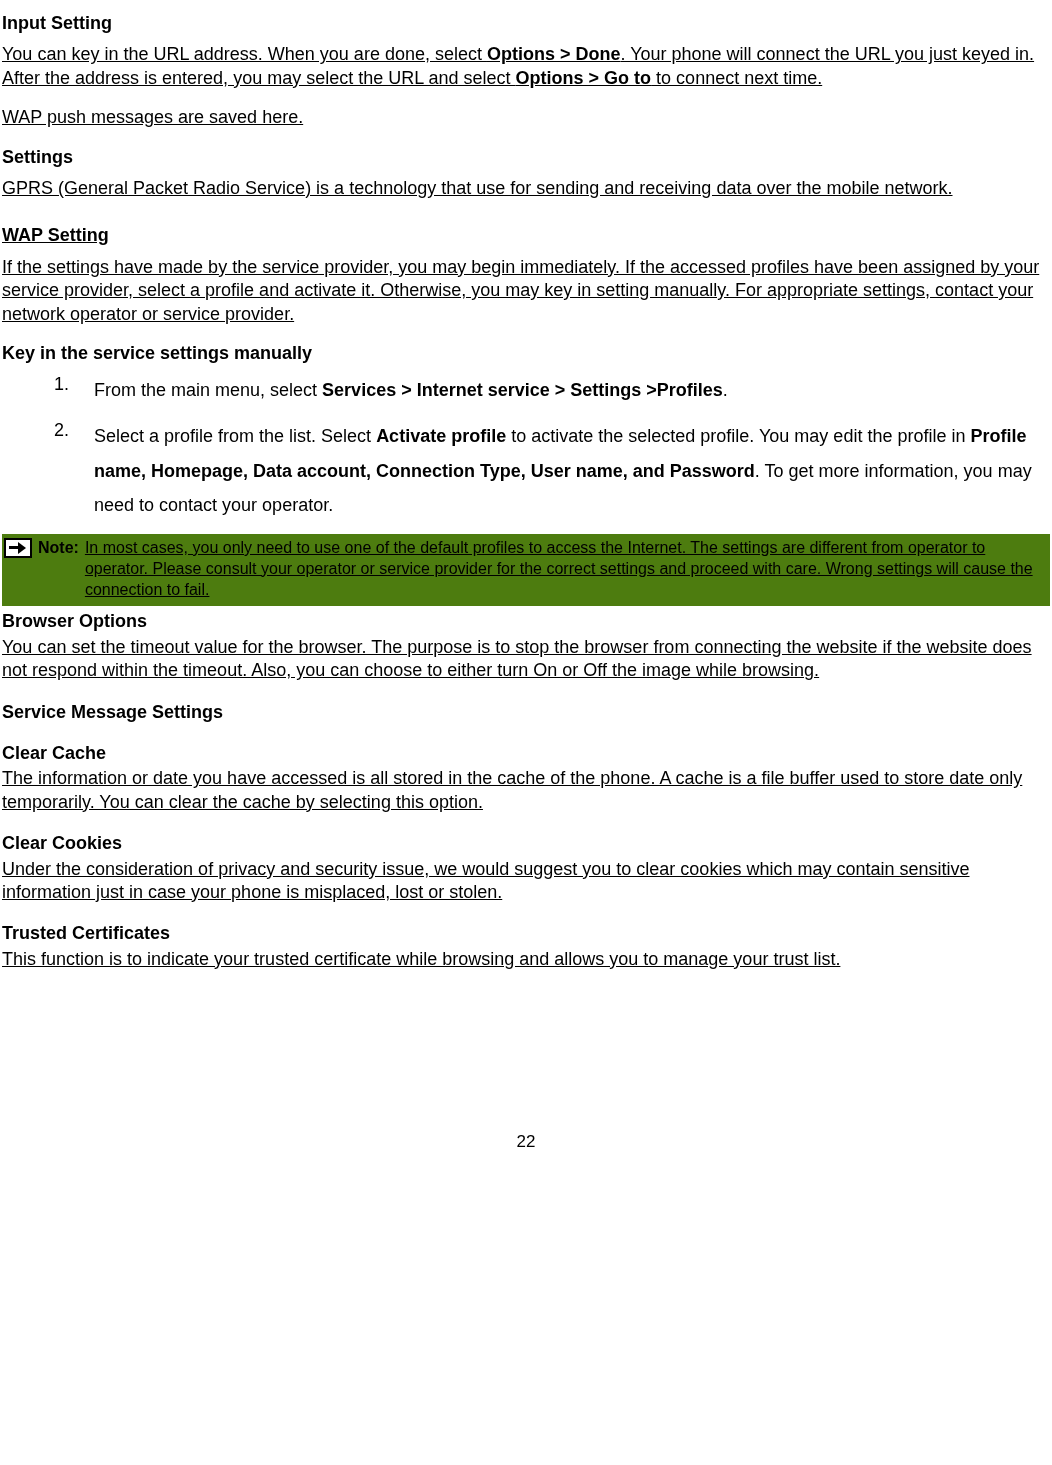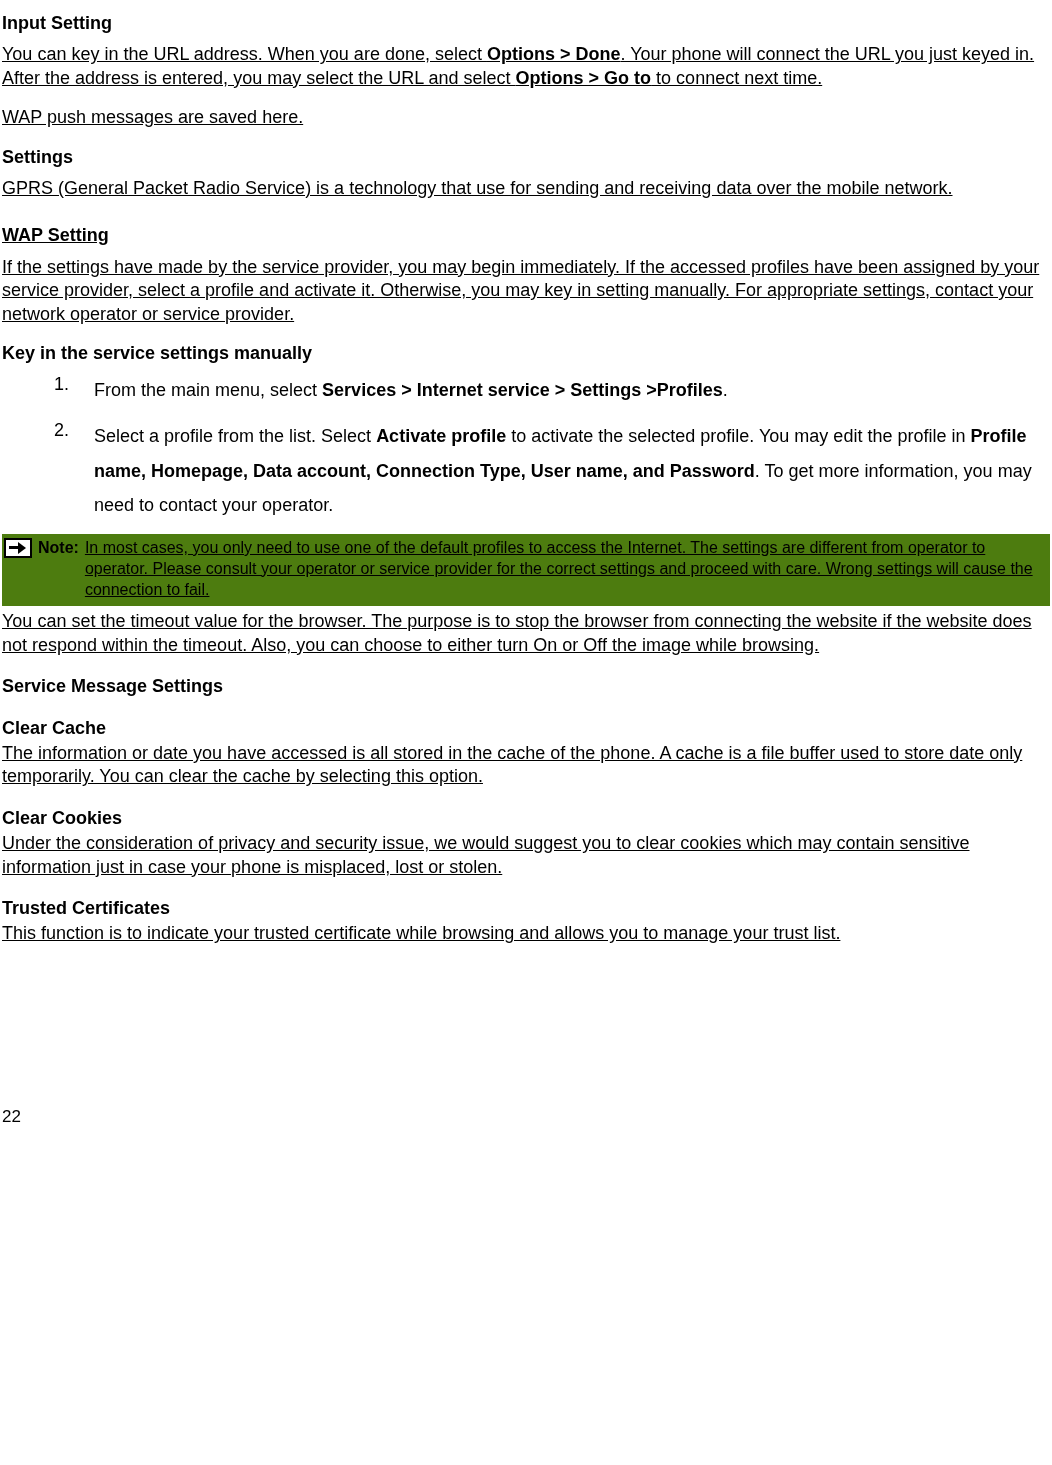--- a/index.html
+++ b/index.html
@@ -83,20 +83,21 @@
   .note-label {
     font-weight: bold;
     padding-right: 6px;
     white-space: nowrap;
   }
   .note-text {
     flex: 1;
     text-decoration: underline;
   }
   .page-num {
+    text-align: center;
     margin-top: 160px;
     margin-bottom: 10px;
     font-size: 17px;
   }
   .tight {
     margin-top: 2px;
     margin-bottom: 2px;
   }
 </style>
 </head>
@@ -135,20 +136,21 @@
   </div>
 
   <div class="note-box">
     <div class="note-icon-wrap">
       <div class="note-icon"></div>
     </div>
     <div class="note-label"><span>Note</span><span>:</span></div>
     <div class="note-text">In most cases, you only need to use one of the default profiles to access the Internet. The settings are different from operator to operator. Please consult your operator or service provider for the correct settings and proceed with care. Wrong settings will cause the connection to fail.</div>
   </div>
 
+  <div class="heading tight" style="margin-top:4px;">Browser Options</div>
   <div class="para" style="margin-top:2px;">You can set the timeout value for the browser. The purpose is to stop the browser from connecting the website if the website does not respond within the timeout. Also, you can choose to either turn On or Off the image while browsing.</div>
 
   <div class="heading tight" style="margin-top:18px;">Service Message Settings</div>
 
   <div class="heading tight" style="margin-top:18px;">Clear Cache</div>
   <div class="para" style="margin-top:2px;">The information or date you have accessed is all stored in the cache of the phone. A cache is a file buffer used to store date only temporarily. You can clear the cache by selecting this option.</div>
 
   <div class="heading tight" style="margin-top:18px;">Clear Cookies</div>
   <div class="para" style="margin-top:2px;">Under the consideration of privacy and security issue, we would suggest you to clear cookies which may contain sensitive information just in case your phone is misplaced, lost or stolen.</div>
 

